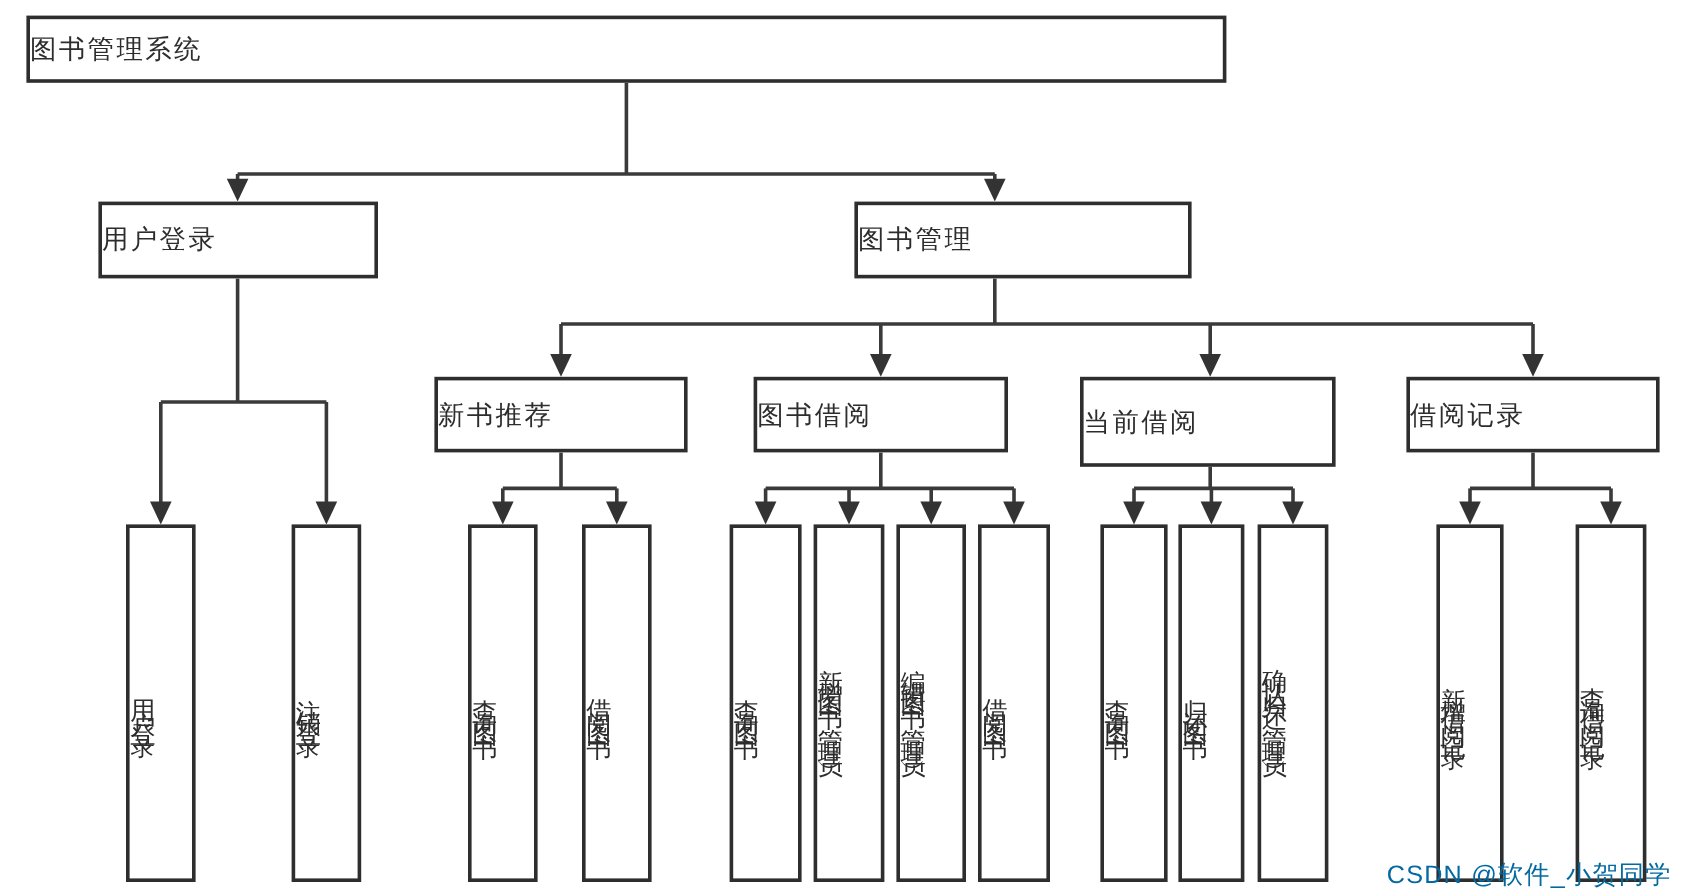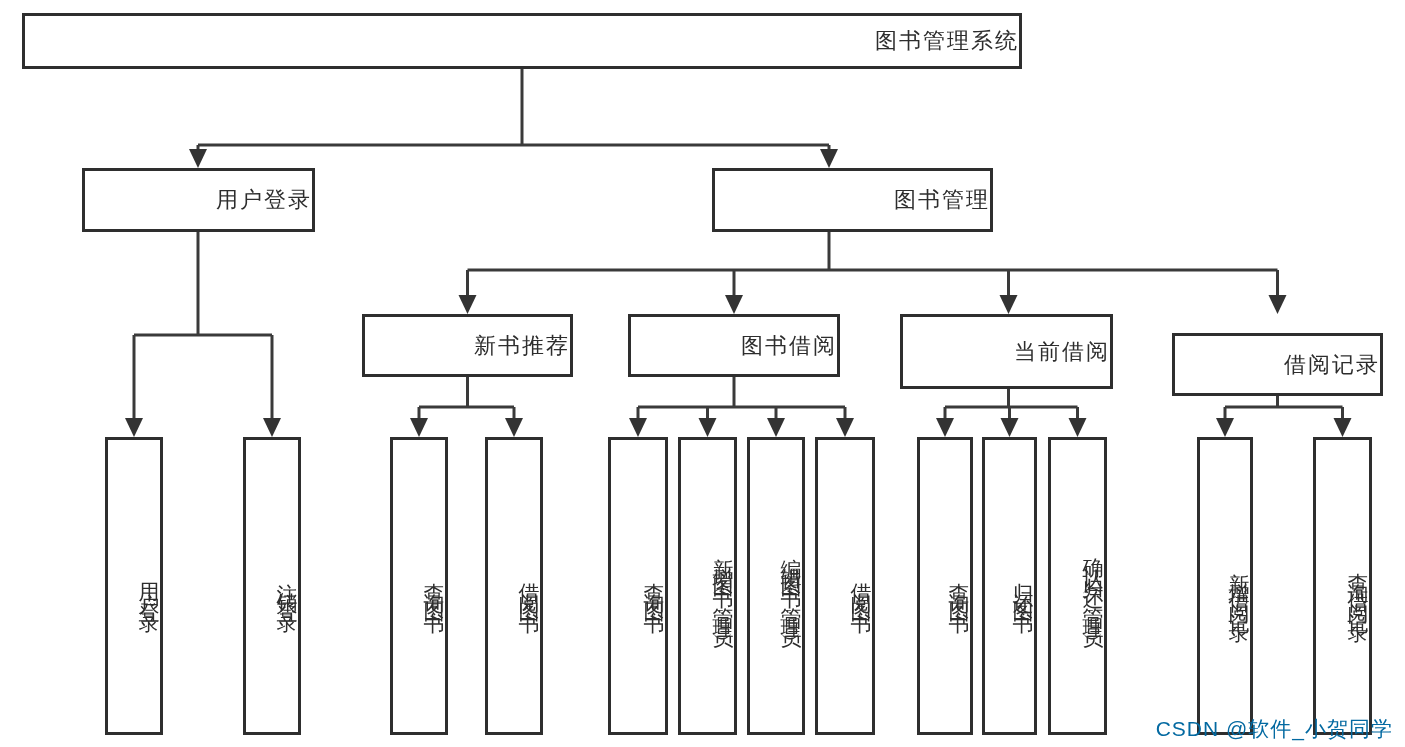--- a/index.html
+++ b/index.html
@@ -18,21 +18,21 @@
     width: 1405px; height: 747px;
     pointer-events: none;
   }
   .box {
     position: absolute;
     background: #ffffff;
     border: 3px solid #2e2e2e;
     box-sizing: border-box;
     display: flex;
     align-items: center;
-    justify-content: flex-end;
+    justify-content: flex-start;
   }
   .h-label {
     font-size: 22px;
     letter-spacing: 2px;
     white-space: nowrap;
   }
   .v-label {
     writing-mode: vertical-rl;
     text-orientation: mixed;
     font-size: 21px;
@@ -40,21 +40,21 @@
     line-height: 1;
     white-space: nowrap;
   }
   
   .b-root            { left: 22px;   top: 13px;  width: 1000px; height: 56px; }
   .b-user-login      { left: 82px;   top: 168px; width: 233px;  height: 64px; }
   .b-book-mgmt       { left: 712px;  top: 168px; width: 281px;  height: 64px; }
   .b-new-book-rec    { left: 362px;  top: 314px; width: 211px;  height: 63px; }
   .b-book-borrow     { left: 628px;  top: 314px; width: 212px;  height: 63px; }
   .b-current-borrow  { left: 900px;  top: 314px; width: 213px;  height: 75px; }
-  .b-borrow-records  { left: 1172px; top: 314px; width: 211px;  height: 63px; margin-top: 19px; }
+  .b-borrow-records  { left: 1172px; top: 314px; width: 211px;  height: 63px; }
   .leaf { top: 437px; height: 298px; }
   .b-leaf-user-login { left: 105px;  width: 58px; }
   .b-leaf-logout     { left: 243px;  width: 58px; }
   .b-leaf-nb-query   { left: 390px;  width: 58px; }
   .b-leaf-nb-borrow  { left: 485px;  width: 58px; }
   .b-leaf-bb-query   { left: 608px;  width: 60px; }
   .b-leaf-bb-add     { left: 678px;  width: 59px; }
   .b-leaf-bb-edit    { left: 747px;  width: 58px; }
   .b-leaf-bb-borrow  { left: 815px;  width: 60px; }
   .b-leaf-cb-query   { left: 917px;  width: 56px; }

